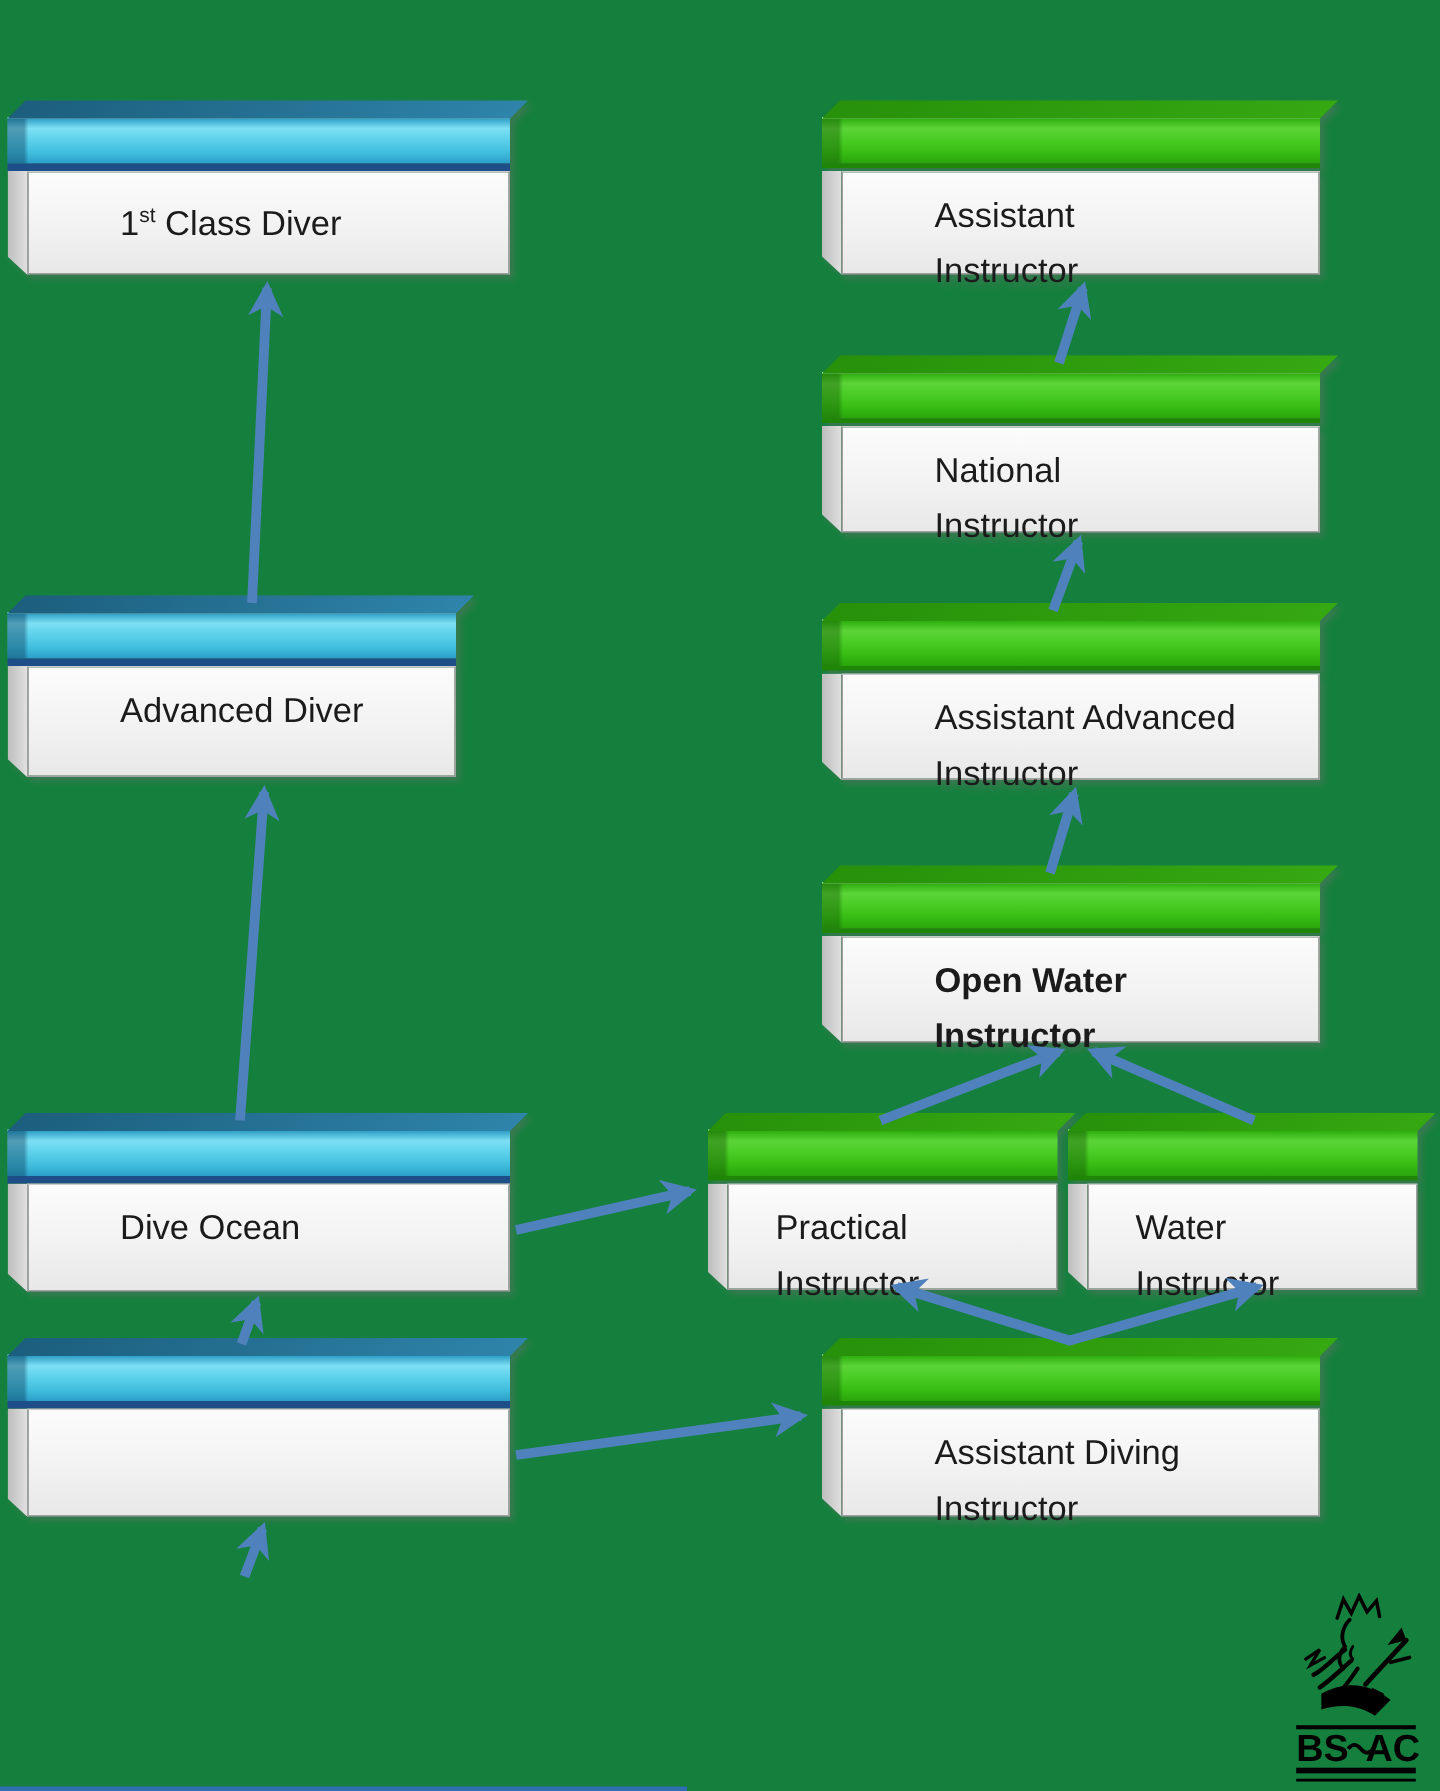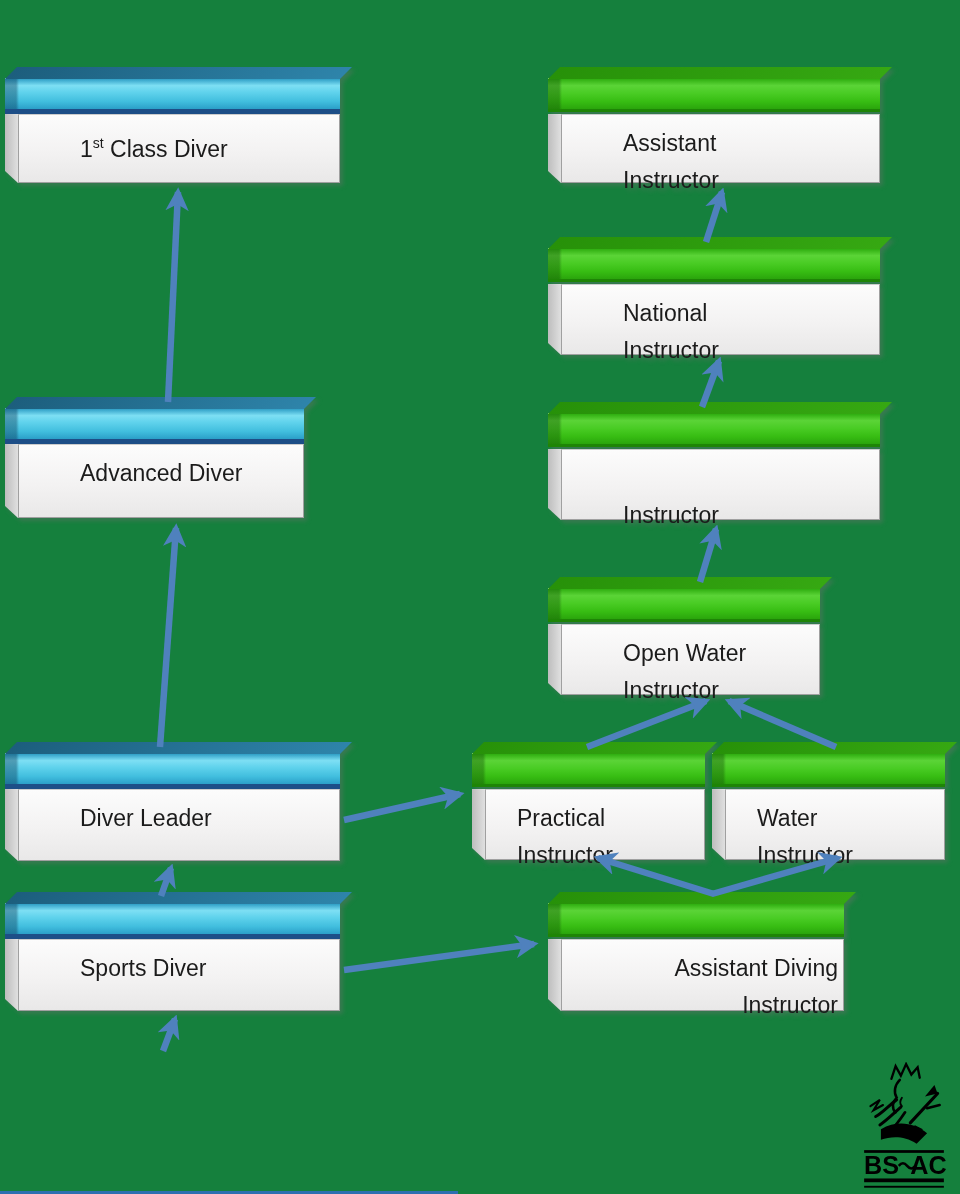--- a/index.html
+++ b/index.html
@@ -36,24 +36,24 @@
 
   
   #box-0 {left:5px;  top:78px;  width:335px;height:105px;}
   #box-1 {left:5px;  top:408px; width:299px;height:110px;}
   #box-2 {left:5px;  top:753px; width:335px;height:108px;}
   #box-3 {left:5px;  top:903px; width:335px;height:108px;}
   #box-4 {left:5px;  top:1058px;width:335px;height:108px;}
   #box-5 {left:548px;top:78px;  width:332px;height:105px;}
   #box-6 {left:548px;top:248px; width:332px;height:107px;}
   #box-7 {left:548px;top:413px; width:332px;height:107px;}
-  #box-8 {left:548px;top:588px; width:272px;height:107px;}
+  #box-8 {left:548px;top:588px; width:332px;height:107px;font-weight:bold;}
   #box-9 {left:472px;top:753px; width:233px;height:107px;}
   #box-10{left:712px;top:753px; width:233px;height:107px;}
-  #box-11{left:548px;top:903px; width:296px;height:108px;text-align:right;}
+  #box-11{left:548px;top:903px; width:332px;height:108px;}
 
   #arrow-layer{position:absolute;left:0;top:0;pointer-events:none;}
 
   .bottom-line{position:absolute;left:0;bottom:0;width:458px;height:3px;background:#2d6fb0;}
 
   .logo{position:absolute;left:850px;top:1062px;width:108px;height:128px;}
 </style>
 </head>
 <body>
 
@@ -70,28 +70,27 @@
     <div class="band"></div>
     <div class="lface"></div>
     <div class="bface"></div>
     <div class="label"><span>Advanced Diver</span><br><span></span></div>
   </div>
 
   <div class="box blue" id="box-2">
     <div class="band"></div>
     <div class="lface"></div>
     <div class="bface"></div>
-    <div class="label"><span>Diver Leader</span><br><span></span></div>
+    <div class="label"><span>Dive Ocean</span><br><span></span></div>
   </div>
 
   <div class="box blue" id="box-3">
     <div class="band"></div>
     <div class="lface"></div>
     <div class="bface"></div>
-    <div class="label"><span>Sports Diver</span><br><span></span></div>
   </div>
 
 
   <div class="box green" id="box-5">
     <div class="band"></div>
     <div class="lface"></div>
     <div class="bface"></div>
     <div class="label"><span>Assistant</span><br><span>Instructor</span></div>
   </div>
 
@@ -99,21 +98,21 @@
     <div class="band"></div>
     <div class="lface"></div>
     <div class="bface"></div>
     <div class="label"><span>National</span><br><span>Instructor</span></div>
   </div>
 
   <div class="box green" id="box-7">
     <div class="band"></div>
     <div class="lface"></div>
     <div class="bface"></div>
-    <div class="label"><br><span>Instructor</span></div>
+    <div class="label"><span>Assistant Advanced</span><br><span>Instructor</span></div>
   </div>
 
   <div class="box green" id="box-8">
     <div class="band"></div>
     <div class="lface"></div>
     <div class="bface"></div>
     <div class="label"><span>Open Water</span><br><span>Instructor</span></div>
   </div>
 
   <div class="box green pad-sm" id="box-9">

